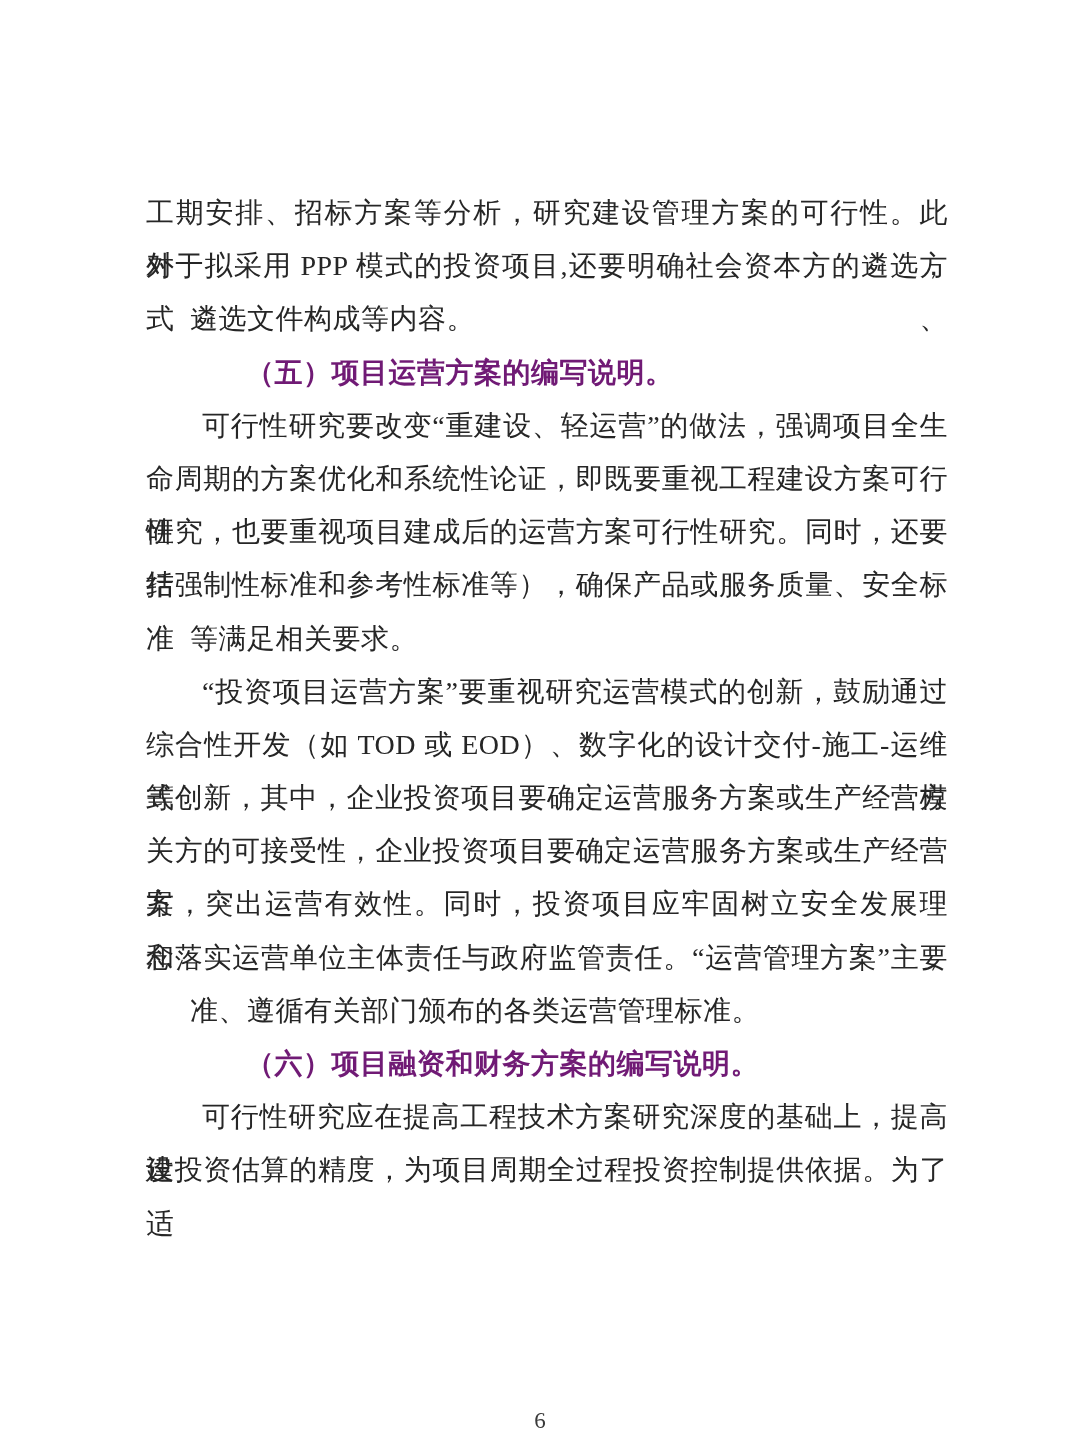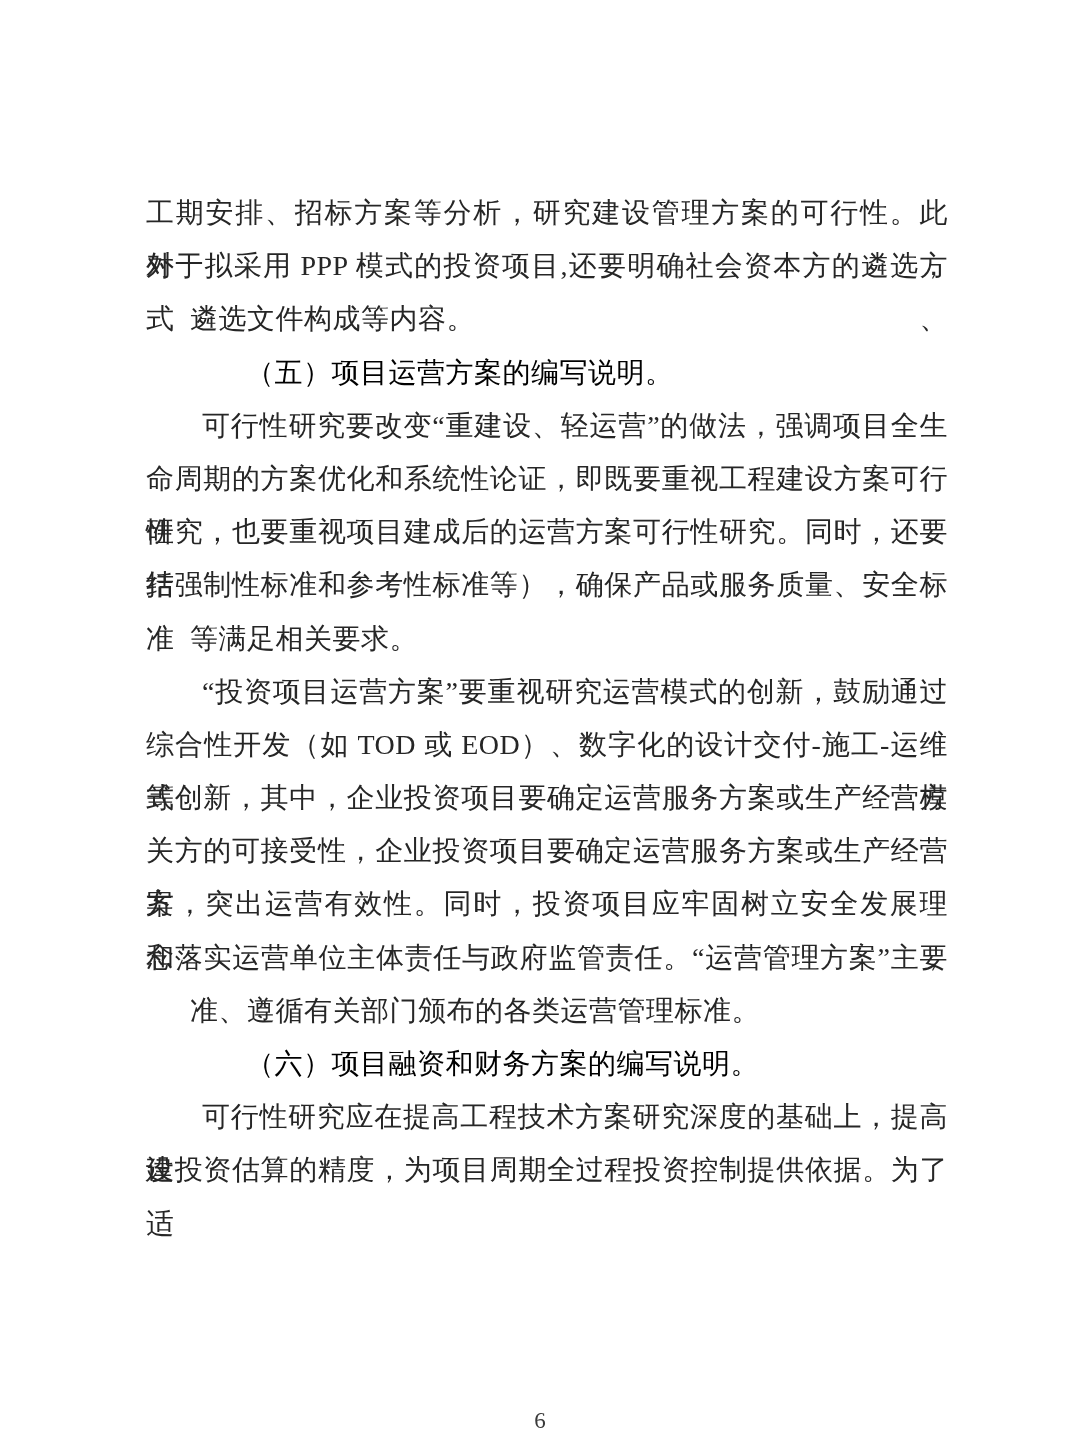--- a/index.html
+++ b/index.html
@@ -40,22 +40,22 @@
   .end {
     text-align: left;
     text-align-last: left;
     margin-left: 44px;
   }
   
   .indent {
     text-indent: 2em;
   }
   .heading {
-    font-weight: 400;
-    color: #000000;
+    font-weight: 700;
+    color: #701a75;
   }
   .page-number {
     position: absolute;
     top: 1406px;
     left: 0;
     width: 1080px;
     text-align: center;
     font-size: 23px;
     line-height: 30px;
     color: #3a3a3a;

